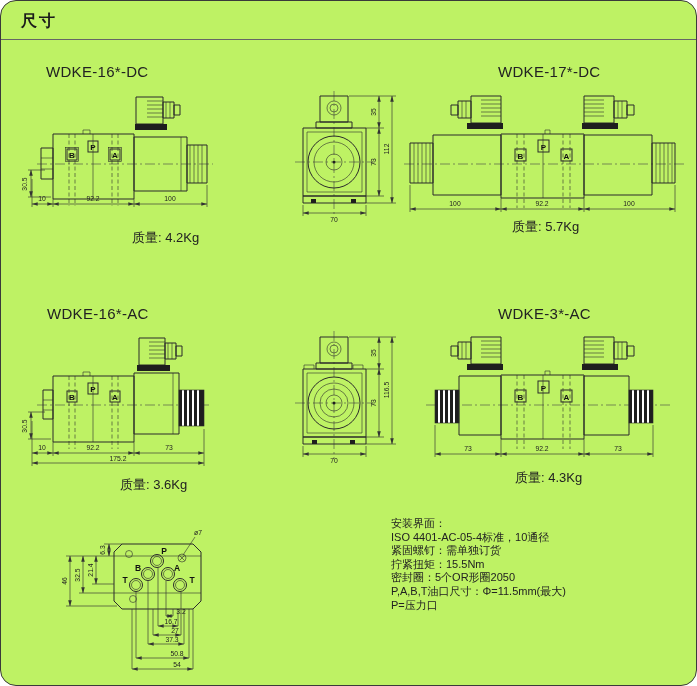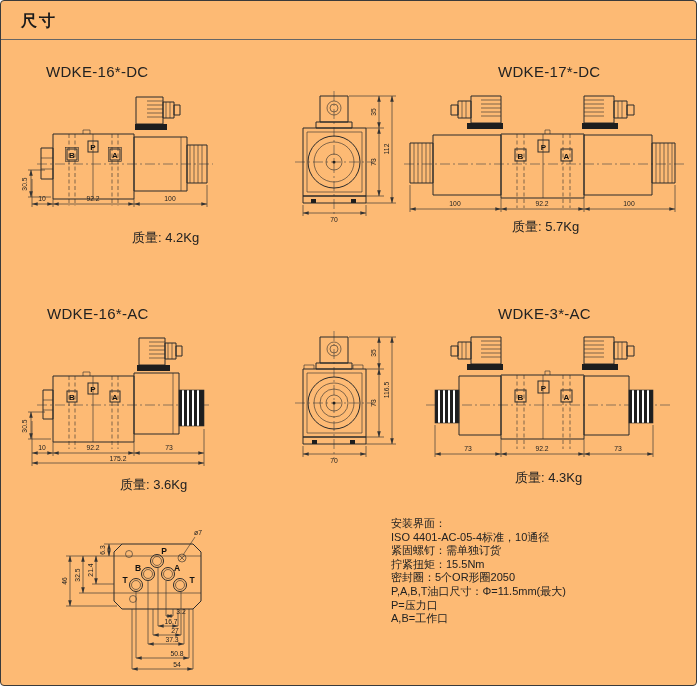--- a/index.html
+++ b/index.html
@@ -1,18 +1,18 @@
 <!DOCTYPE html>
 <html><head>
 <meta charset="utf-8">
 <style>
   html,body{margin:0;padding:0;background:#fff;}
   #page{
-    position:relative;width:697px;height:686px;background:#fdba74;
-    border:1.5px solid #3a3a3a;border-radius:4px;box-sizing:border-box;
+    position:relative;width:697px;height:686px;background:#bef264;
+    border:1.5px solid #3a3a3a;border-radius:16px;box-sizing:border-box;
     font-family:"Liberation Sans", sans-serif;color:#1a1a1a;overflow:hidden;
   }
   .pgtitle{position:absolute;left:20px;top:10px;font-size:16px;font-weight:700;letter-spacing:2px;}
   .rule{position:absolute;left:0;top:38px;width:697px;border-top:1.2px solid #666;}
   .dtitle{position:absolute;font-size:15px;color:#222;letter-spacing:0.3px;}
   .mass{position:absolute;font-size:13px;color:#222;}
   .specs{position:absolute;left:390px;top:516px;font-size:11px;line-height:13.6px;color:#222;}
   svg{position:absolute;left:0;top:0;}
   .ln{stroke:#2b2b2b;stroke-width:1;fill:none;}
   .thin{stroke:#2b2b2b;stroke-width:0.6;fill:none;}
@@ -300,16 +300,15 @@
   </svg>
 
   <div class="specs">
     <div>安装界面：</div>
     <div>ISO 4401-AC-05-4标准，10通径</div>
     <div>紧固螺钉：需单独订货</div>
     <div>拧紧扭矩：15.5Nm</div>
     <div>密封圈：5个OR形圈2050</div>
     <div>P,A,B,T油口尺寸：Φ=11.5mm(最大)</div>
     <div>P=压力口</div>
-    <div>A,B=工作口</div>
   </div>
 
 </div>
 
 </body></html>

